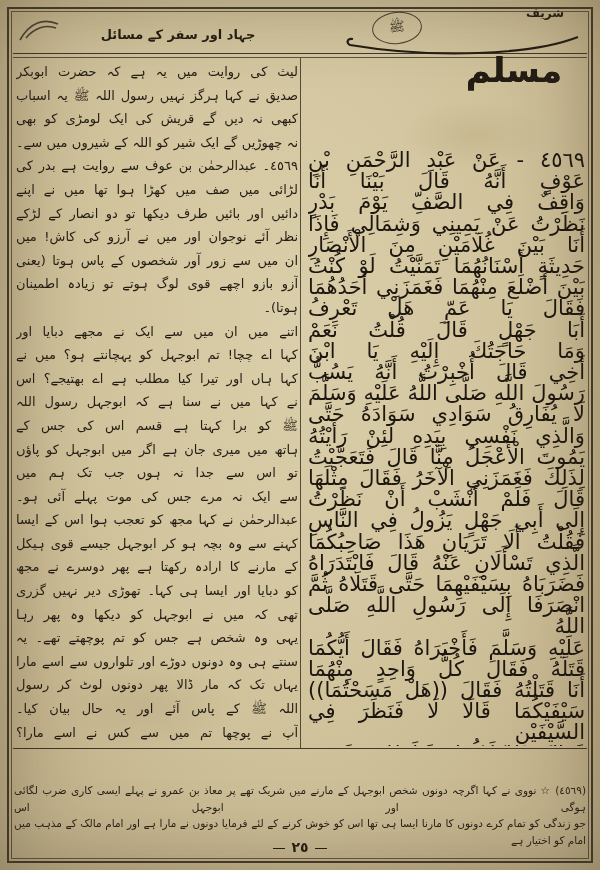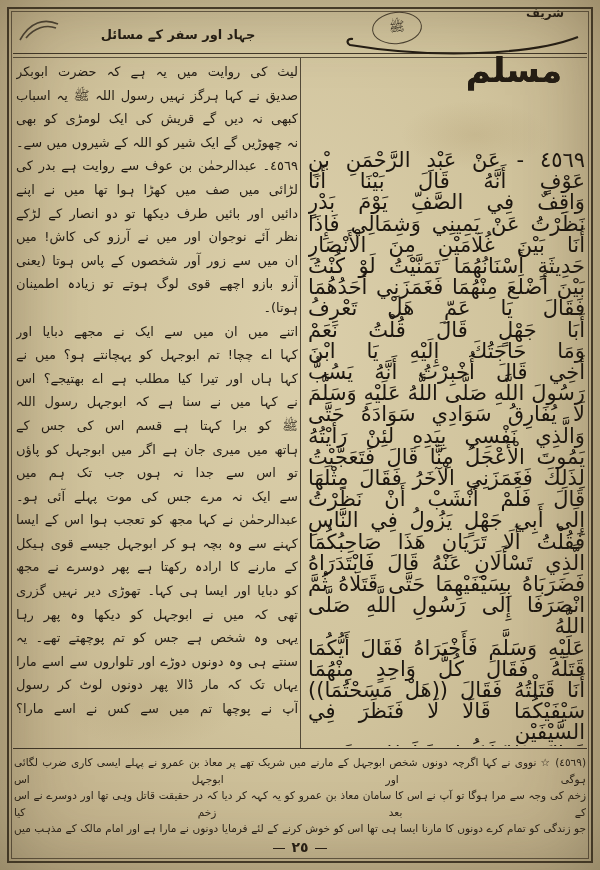--- a/index.html
+++ b/index.html
@@ -34,21 +34,21 @@
   
   .col{position:absolute;top:60px;overflow:hidden;direction:rtl;}
   .col-urdu{left:16px;width:282px;height:686px;}
   .col-arabic{left:308px;width:277px;height:686px;padding-top:90px;box-sizing:border-box;}
   .uline{font-size:13px;line-height:23.6px;text-align:justify;text-align-last:justify;white-space:normal;}
   .aline{font-size:21px;font-weight:normal;line-height:21.2px;text-align:justify;text-align-last:justify;color:#1d1710;}
   .col-divider{position:absolute;top:58px;left:300px;width:0;height:690px;border-left:1.3px solid rgba(40,32,22,.75);}
 
   
   .rule-foot{position:absolute;left:13px;right:13px;top:748px;border-top:1.3px solid rgba(40,32,22,.85);}
-  .footnote{position:absolute;top:754px;left:14px;width:572px;height:84px;overflow:hidden;direction:rtl;}
+  .footnote{position:absolute;top:782px;left:14px;width:572px;height:84px;overflow:hidden;direction:rtl;}
   .fline{font-size:10.5px;line-height:16.6px;text-align:justify;text-align-last:justify;color:#2a2218;}
   .fline:last-child{text-align-last:right;}
 
   .pageno{position:absolute;top:839px;left:0;right:0;text-align:center;font-size:14px;font-weight:bold;color:#241d14;}
   .pageno .dash{display:inline-block;width:12px;border-top:1.6px solid #241d14;vertical-align:middle;margin:0 6px;}
 </style>
 </head>
 <body>
 
 <div class="scan">
@@ -100,20 +100,21 @@
         <div class="uline">تو اس سے جدا نہ ہوں جب تک ہم میں</div>
         <div class="uline">سے ایک نہ مرے جس کی موت پہلے آئی ہو۔</div>
         <div class="uline">عبدالرحمٰن نے کہا مجھ کو تعجب ہوا اس کے ایسا</div>
         <div class="uline">کہنے سے وہ بچہ ہو کر ابوجہل جیسے قوی ہیکل</div>
         <div class="uline">کے مارنے کا ارادہ رکھتا ہے پھر دوسرے نے مجھ</div>
         <div class="uline">کو دبایا اور ایسا ہی کہا۔ تھوڑی دیر نہیں گزری</div>
         <div class="uline">تھی کہ میں نے ابوجہل کو دیکھا وہ پھر رہا</div>
         <div class="uline">یہی وہ شخص ہے جس کو تم پوچھتے تھے۔ یہ</div>
         <div class="uline">سنتے ہی وہ دونوں دوڑے اور تلواروں سے اسے مارا</div>
         <div class="uline">یہاں تک کہ مار ڈالا پھر دونوں لوٹ کر رسول</div>
+        <div class="uline">اللہ ﷺ کے پاس آئے اور یہ حال بیان کیا۔</div>
         <div class="uline">آپ نے پوچھا تم میں سے کس نے اسے مارا؟</div>
       </section>
 
     <div class="col-divider"></div>
 
     <section class="col col-arabic">
         <div class="aline">٤٥٦٩ - عَنْ عَبْدِ الرَّحْمَنِ بْنِ</div>
         <div class="aline">عَوْفٍ أَنَّهُ قَالَ بَيْنَا أَنَا</div>
         <div class="aline">وَاقِفٌ فِي الصَّفِّ يَوْمَ بَدْرٍ</div>
         <div class="aline">نَظَرْتُ عَنْ يَمِينِي وَشِمَالِي فَإِذَا</div>
@@ -142,21 +143,20 @@
         <div class="aline">فَقَالَ ((كِلَاكُمَا قَتَلَهُ)) وَقَضَى</div>
         <div class="aline">بِسَلَبِهِ لِمُعَاذِ بْنِ</div>
       </section>
   </main>
 
   <div class="rule-foot"></div>
 
   <footer>
     <div class="footnote">
         <div class="fline">(٤٥٦٩) ☆ نووی نے کہا اگرچہ دونوں شخص ابوجہل کے مارنے میں شریک تھے پر معاذ بن عمرو نے پہلے ایسی کاری ضرب لگائی ہوگی اور ابوجہل اس</div>
-        <div class="fline">زخم کی وجہ سے مرا ہوگا تو آپ نے اس کا سامان معاذ بن عمرو کو یہ کہہ کر دیا کہ در حقیقت قاتل وہی تھا اور دوسرے نے اس کے بعد زخم کیا</div>
         <div class="fline">جو زندگی کو تمام کرے دونوں کا مارنا ایسا ہی تھا اس کو خوش کرنے کے لئے فرمایا دونوں نے مارا ہے اور امام مالک کے مذہب میں امام کو اختیار ہے</div>
       </div>
 
     <div class="pageno">
       <span class="dash"></span><span>٢٥</span><span class="dash"></span>
     </div>
   </footer>
 
   <div class="vignette"></div>
 </div>

